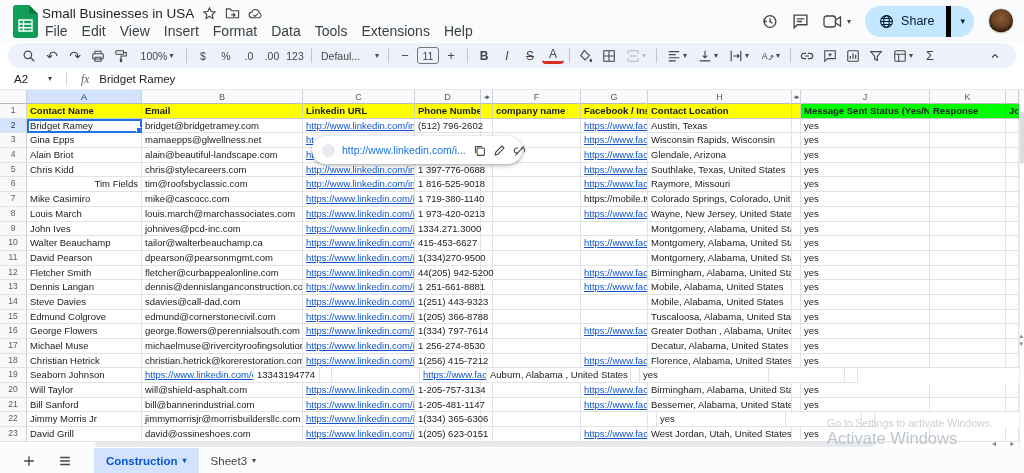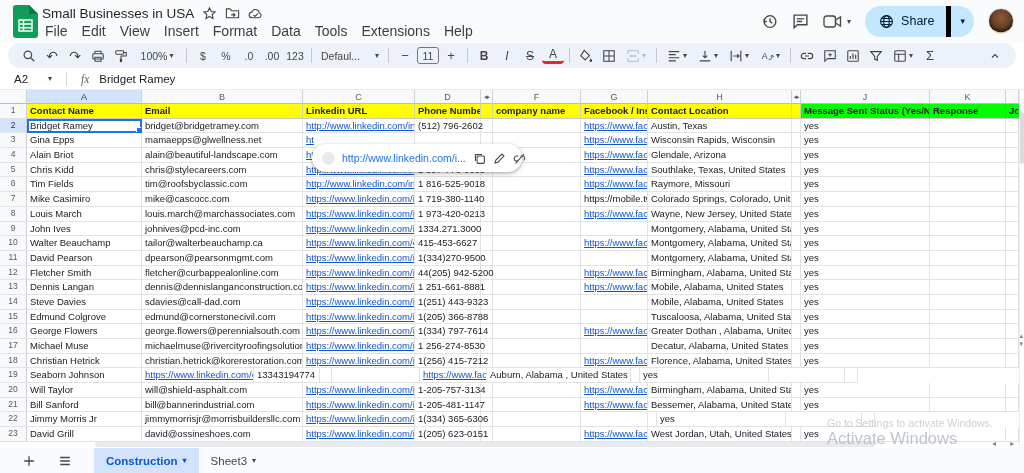--- a/index.html
+++ b/index.html
@@ -69,21 +69,21 @@
     background:#1a73e8; border:1px solid #fff; }
 
   
   #vscroll { position:absolute; left:1019px; top:90px; width:5px; height:358px; background:#fff; border-left:1px solid #eceef0; }
   #vthumb { position:absolute; left:0px; top:22px; width:4px; height:52px; background:#dadce0; border-radius:2px; }
   #vs-arrows { position:absolute; right:1px; top:332px; font-size:7px; color:#80868b; line-height:8px; text-align:center; }
   #hscroll { position:absolute; left:95px; top:442px; width:780px; height:5px; background:#e8eaed; border-radius:3px; }
   #hs-arrows { position:absolute; left:992px; top:439px; font-size:8px; color:#80868b; letter-spacing:6px; }
 
   
-  #link-popup { position:absolute; left:312px; top:144px; height:28px; width:210px; background:#fff;
+  #link-popup { position:absolute; left:312px; top:136px; height:28px; width:210px; background:#fff;
     border-radius:14px; box-shadow:0 1px 3px rgba(60,64,67,.35), 0 2px 6px rgba(60,64,67,.18);
     display:flex; align-items:center; gap:7px; padding:0 10px; z-index:6; }
   #popup-favicon { width:13px; height:13px; border-radius:50%; background:#e8eaed; flex:none; }
   #popup-url { font-size:10.5px; color:#1a73e8; white-space:nowrap; }
   .popup-ic { color:#444746; flex:none; }
 
   
   #watermark { position:absolute; left:827px; top:415px; z-index:5; pointer-events:none; }
   #wm1 { font-size:16.5px; color:rgba(176,186,196,.85); }
   #wm2 { font-size:10.5px; color:rgba(188,197,206,.8); margin-top:2px; }
@@ -395,21 +395,21 @@
         <div class="cell" style="width: 88px;"></div>
         <div class="cell" style="width: 67px;"><span class="lnk">https://www.fac</span></div>
         <div class="cell" style="width: 144px;">Southlake, Texas, United States</div>
         <div class="cell" style="width: 9px;"></div>
         <div class="cell" style="width: 129px;">yes</div>
         <div class="cell" style="width: 76px;"></div>
         <div class="cell" style="width: 13px;"></div>
       </div>
       <div class="grow">
         <div class="cell gut" style="width: 27px;">6</div>
-        <div class="cell" style="width: 115px;">Tim Fields</div>
+        <div class="cell" style="width: 115px; text-align: right;">Tim Fields</div>
         <div class="cell" style="width: 161px;">tim@roofsbyclassic.com</div>
         <div class="cell" style="width: 112px;"><span class="lnk">http://www.linkedin.com/in</span></div>
         <div class="cell ovf" style="width: 66px;">1 816-525-9018</div>
         <div class="cell" style="width: 12px;"></div>
         <div class="cell" style="width: 88px;"></div>
         <div class="cell" style="width: 67px;"><span class="lnk">https://www.fac</span></div>
         <div class="cell" style="width: 144px;">Raymore, Missouri</div>
         <div class="cell" style="width: 9px;"></div>
         <div class="cell" style="width: 129px;">yes</div>
         <div class="cell" style="width: 76px;"></div>

